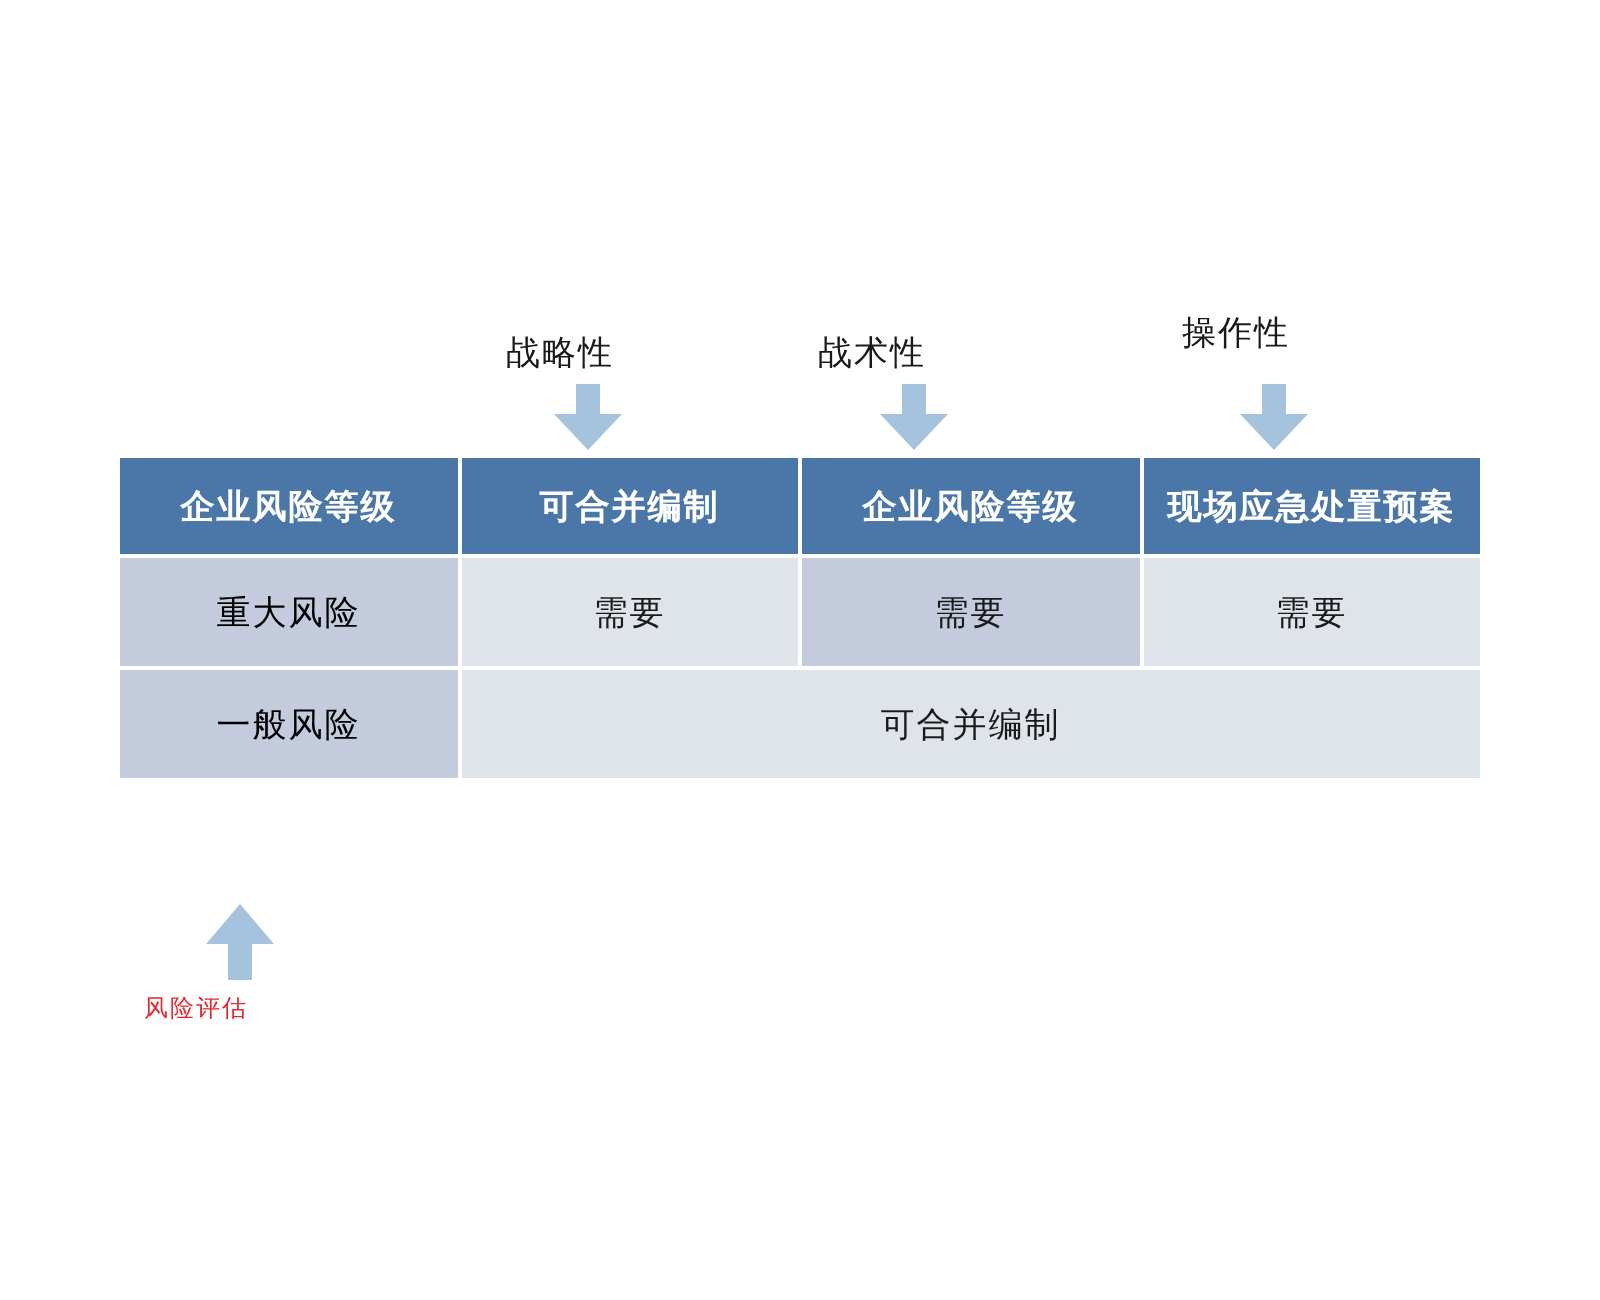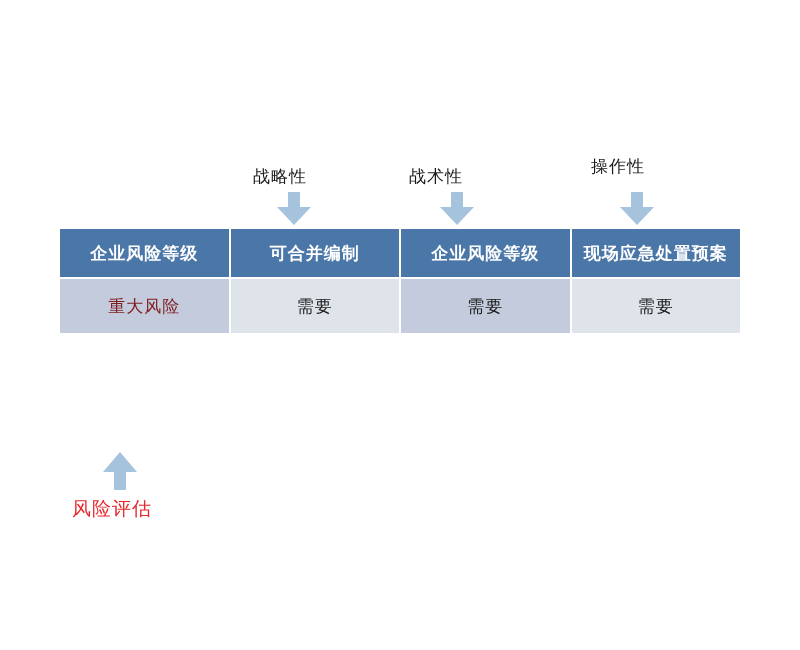--- a/index.html
+++ b/index.html
@@ -89,21 +89,21 @@
     width: 12px;
     height: 19px;
     background: #a6c3dd;
   }
 
   
   .red-caption {
     position: absolute;
     left: 72px;
     top: 496px;
-    font-size: 19px;
+    font-size: 12px;
     color: #e8272c;
     font-family: "DejaVu Sans", "Liberation Sans", sans-serif;
     letter-spacing: 1px;
     white-space: nowrap;
   }
 
   
   .risk-table {
     position: absolute;
     left: 58px;
@@ -124,21 +124,21 @@
   }
   .hdr {
     background: #4a76a8;
     color: #ffffff;
     font-weight: bold;
     height: 48px !important;
     font-size: 18px;
   }
   .rowhead {
     background: #c3cbdd;
-    color: #7f1d1d;
+    color: #000000;
   }
   .cell-light {
     background: #dfe3ea;
     color: #1a1a1a;
   }
   .cell-dark {
     background: #c3cbdd;
     color: #1a1a1a;
   }
 </style>
@@ -174,20 +174,24 @@
       </tr>
 
       <tr>
         <td class="rowhead">重大风险</td>
         <td class="cell-light">需要</td>
         <td class="cell-dark">需要</td>
         <td class="cell-light">需要</td>
       </tr>
 
 
+      <tr>
+        <td class="rowhead">一般风险</td>
+        <td class="cell-light" colspan="3">可合并编制</td>
+      </tr>
     </tbody>
   </table>
 
   <div class="arrow-up">
     <div class="head"></div>
     <div class="shaft"></div>
   </div>
 
   <div class="red-caption">风险评估</div>
 

